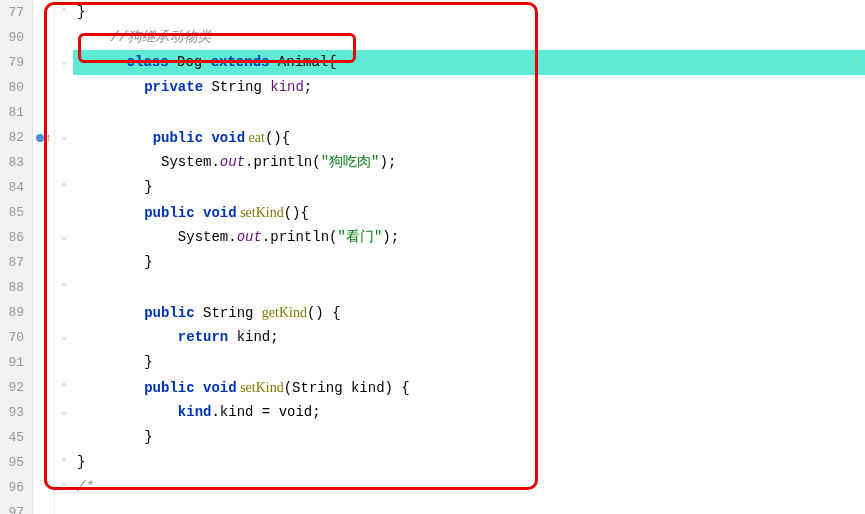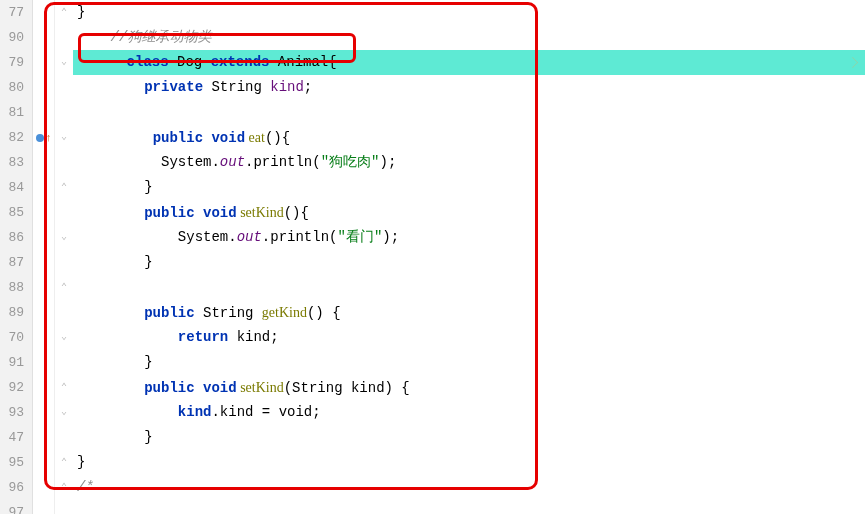--- a/index.html
+++ b/index.html
@@ -152,21 +152,21 @@
     <div class="gutter-line">84</div>
     <div class="gutter-line">85</div>
     <div class="gutter-line">86</div>
     <div class="gutter-line">87</div>
     <div class="gutter-line">88</div>
     <div class="gutter-line">89</div>
     <div class="gutter-line">70</div>
     <div class="gutter-line">91</div>
     <div class="gutter-line">92</div>
     <div class="gutter-line">93</div>
-    <div class="gutter-line">47</div>
+    <div class="gutter-line">45</div>
     <div class="gutter-line">95</div>
     <div class="gutter-line">96</div>
     <div class="gutter-line">97</div>
   </div>
 
   <div class="indicator-col">
     <div class="indicator" style="top:125px;">
       <span class="breakpoint"></span>
         <span class="arrow-up">↑</span>
     </div>

